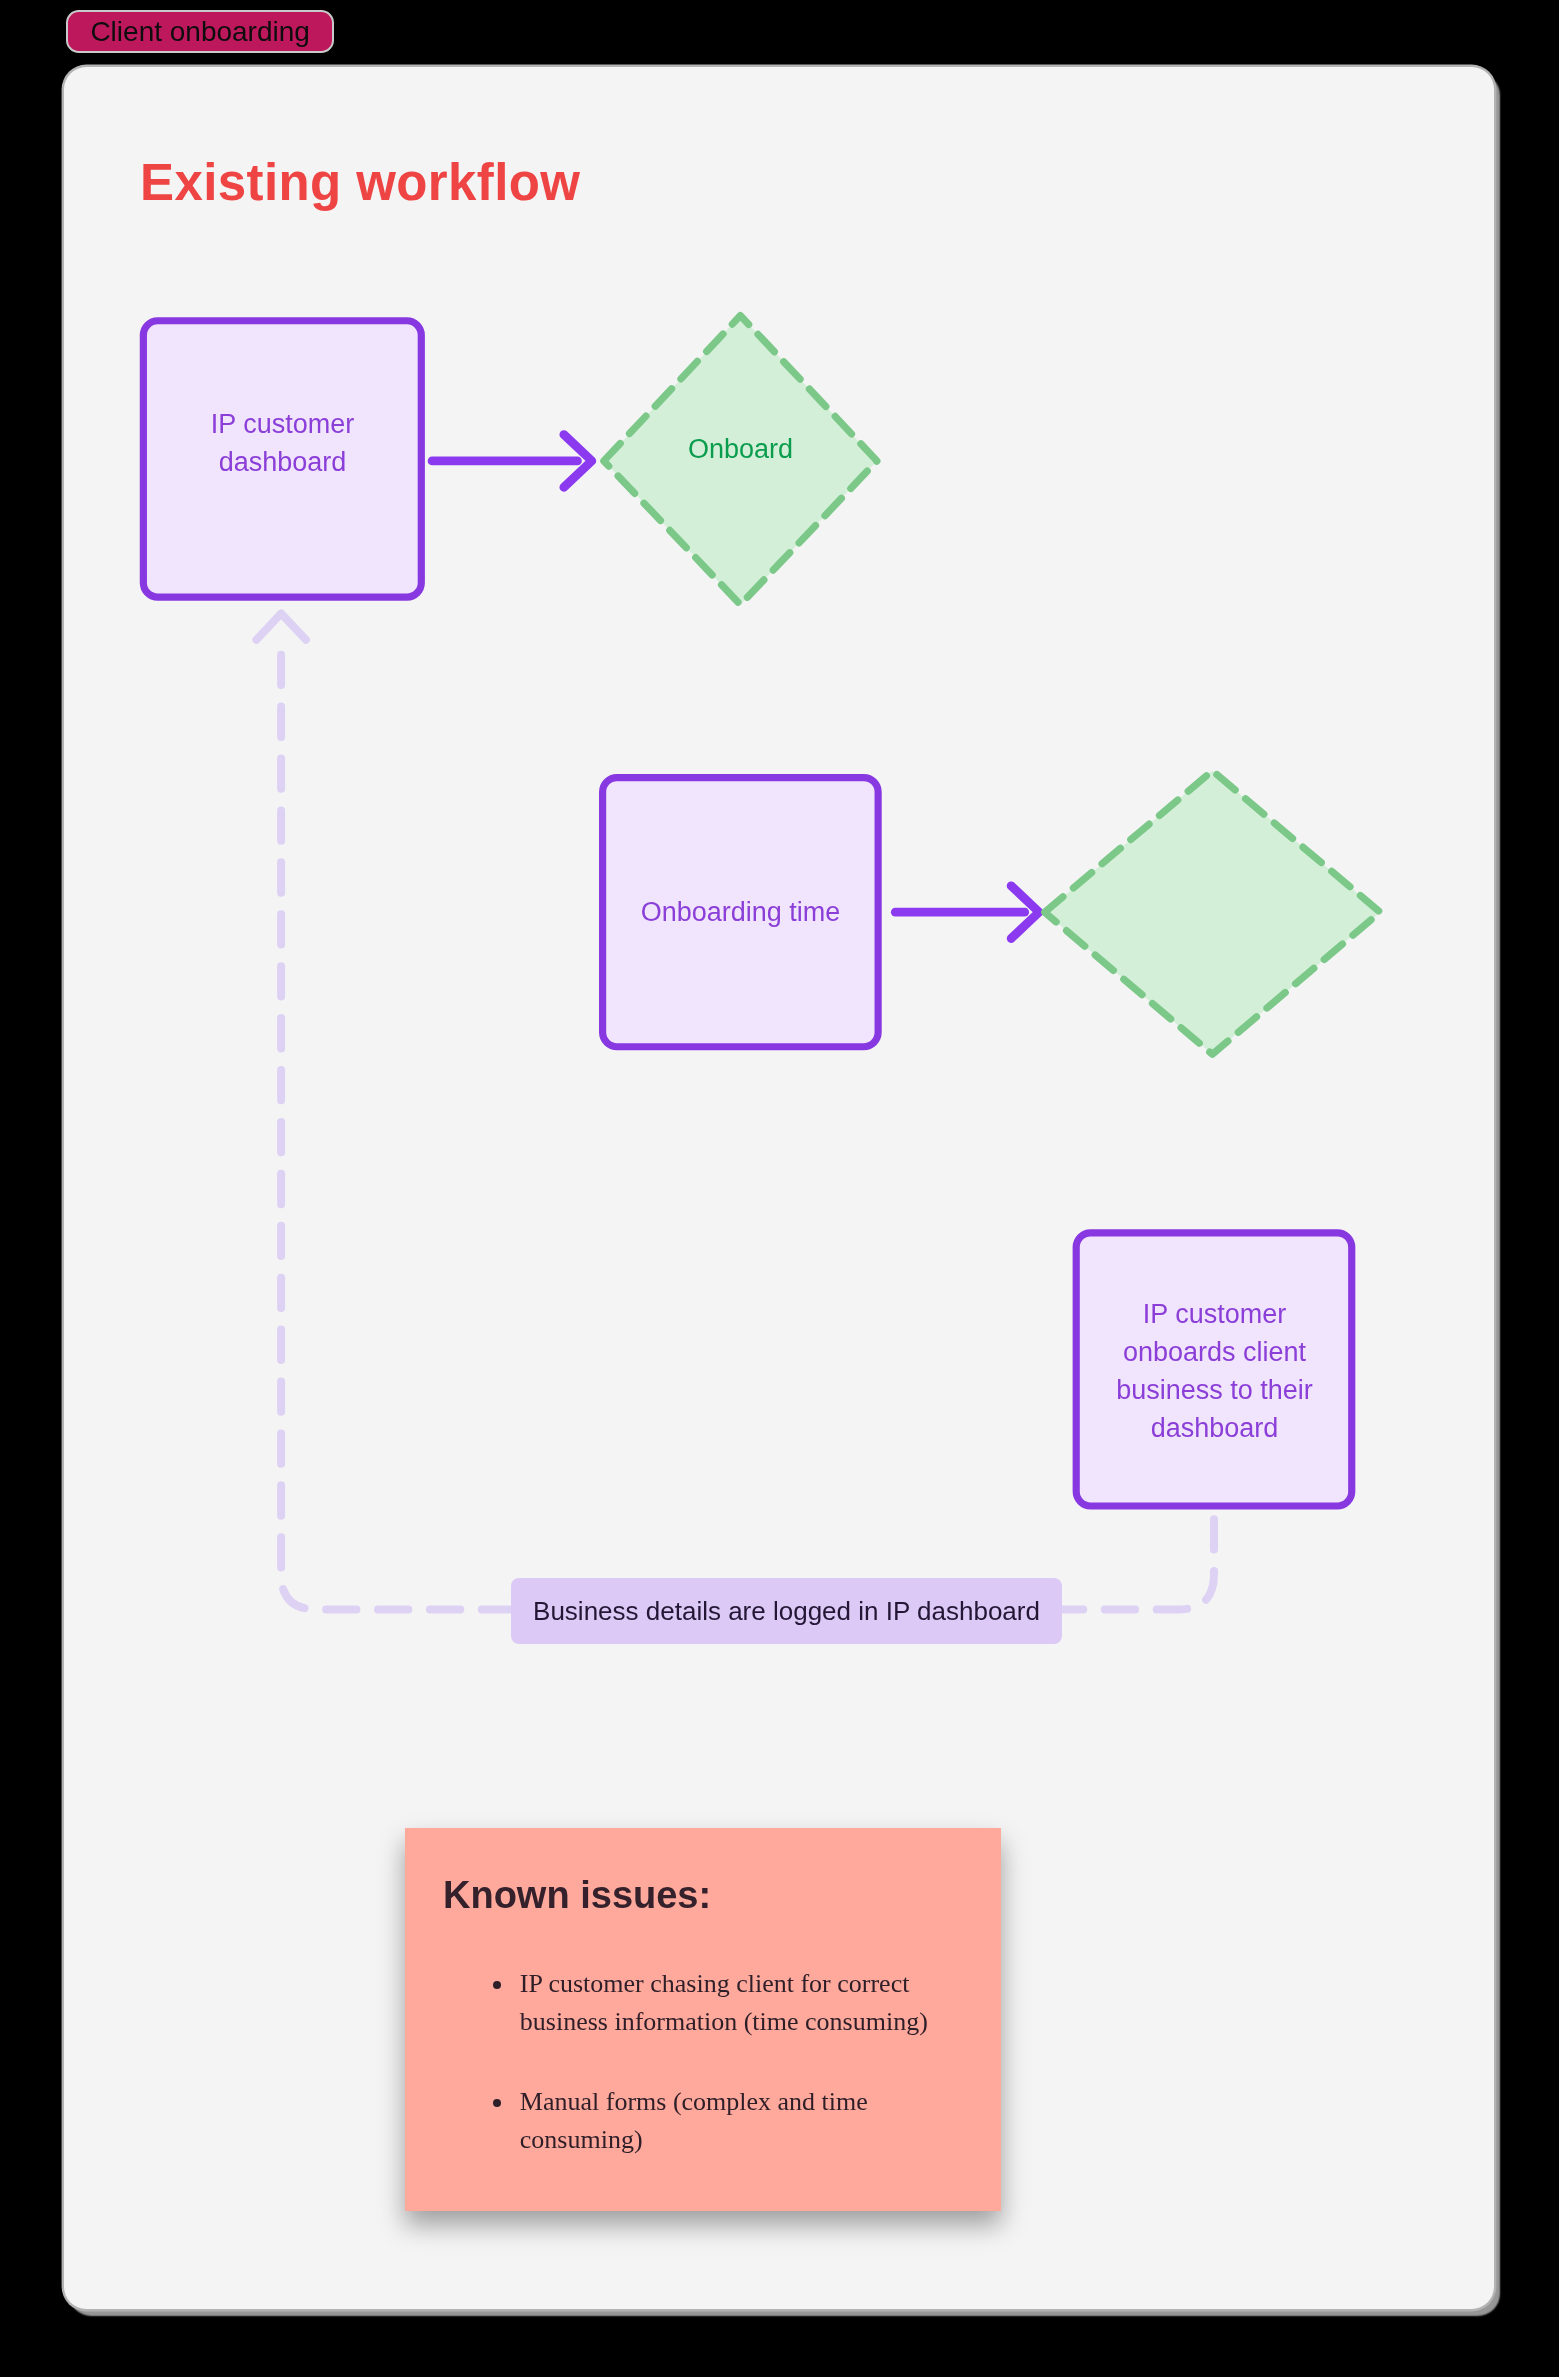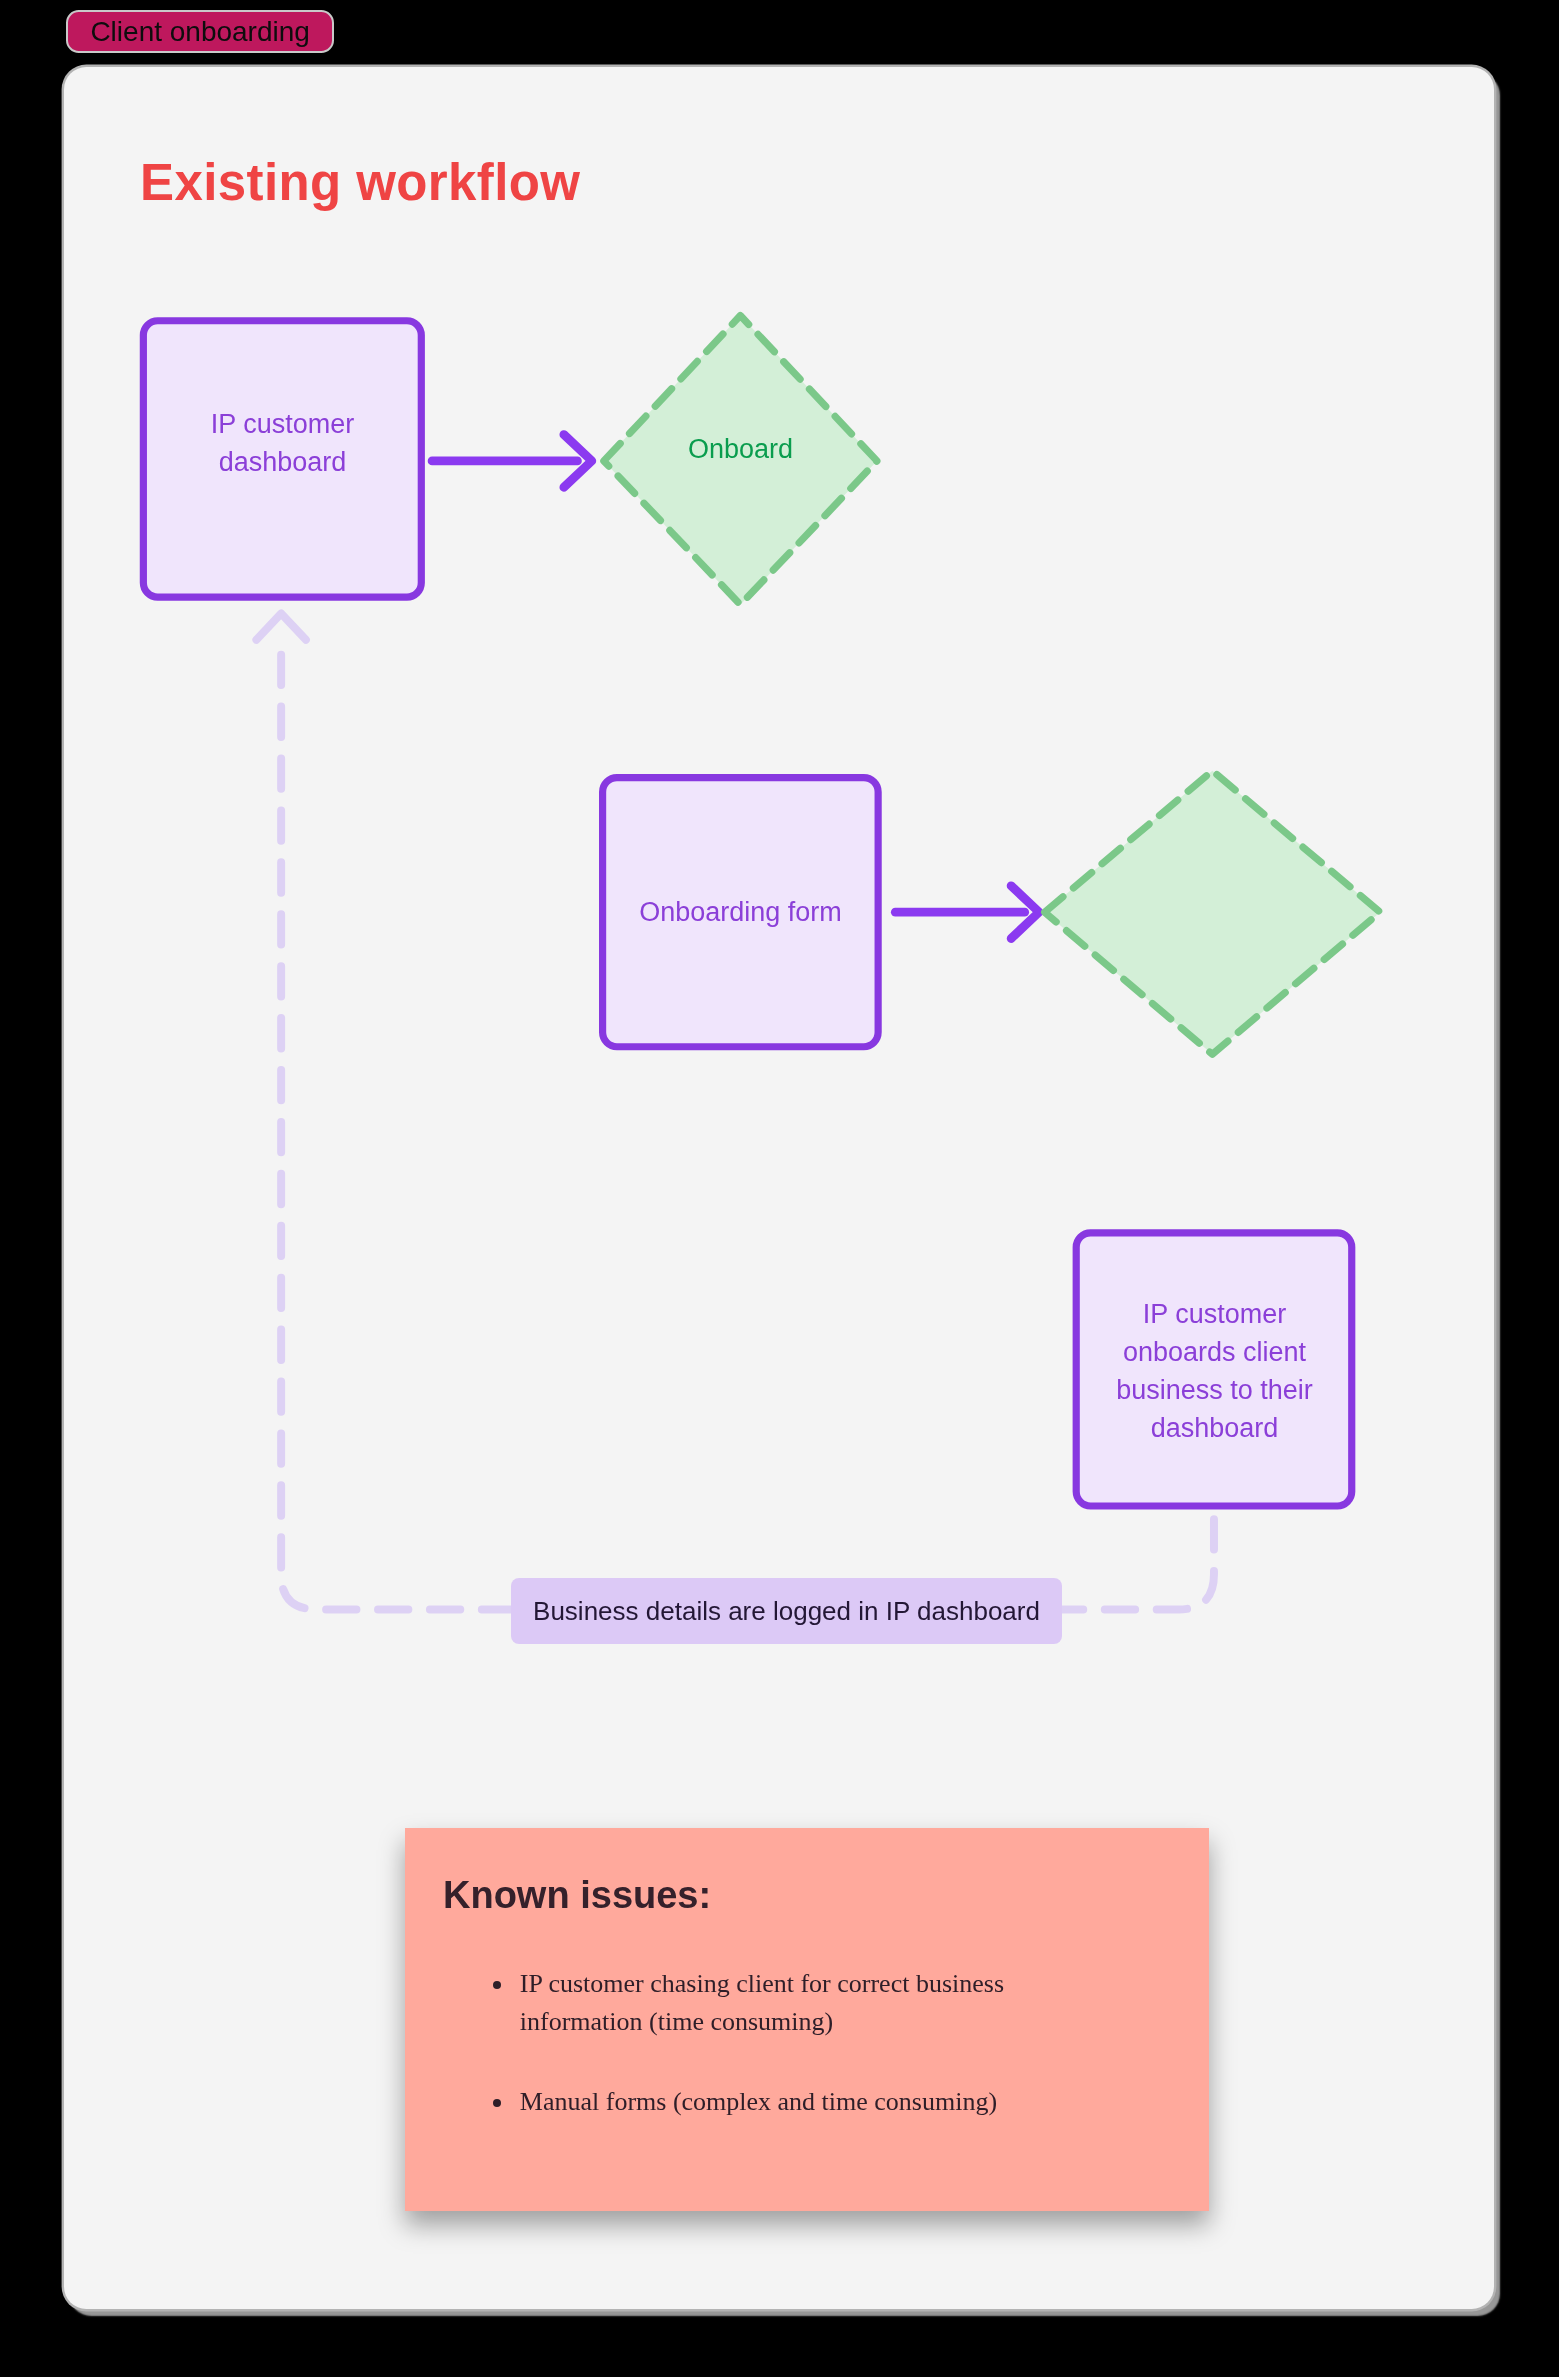--- a/index.html
+++ b/index.html
@@ -39,21 +39,21 @@
   .lbl-d2 span{max-width:184px;}
   .lbl-box3{left:1073px;top:1229px;width:283px;height:284px;}
   .lbl-box3 span{max-width:240px;}
   .edge-label{
     position:absolute;left:511px;top:1578px;width:551px;height:66px;
     background:#dcc9f6;border-radius:8px;
     display:flex;align-items:center;justify-content:center;
     font-size:26px;color:#231735;white-space:nowrap;
   }
   .issues{
-    position:absolute;left:405px;top:1828px;width:804px;height:383px;
+    position:absolute;left:405px;top:1828px;width:596px;height:383px;
     background:#ffa99c;box-sizing:border-box;
     padding:46px 16px 32px 38px;
     box-shadow:0 14.4px 24px rgba(0,0,0,0.35);
     color:#2e1e28;
   }
   .issues-title{font-size:38px;font-weight:700;color:#35212b;}
   .issues ul{margin:48px 0 0;padding-left:72px;}
   .issues li{
     max-width:571px;font-size:26px;line-height:1.45;margin-bottom:43px;
     padding-left:4.8px;color:#2e1e28;font-family:Liberation Serif, serif;
@@ -91,21 +91,21 @@
     <polygon points="1308,1142 1518,965 1728,1142 1518,1320" fill="#d3efd7" stroke="#7bc889" stroke-width="9" stroke-dasharray="30 17" stroke-linecap="round" stroke-linejoin="round"></polygon>
   </svg>
 
   <div class="node-label purple-text lbl-box1">
     <span>IP customer dashboard</span>
   </div>
   <div class="node-label green-text lbl-d1">
     <span>Onboard</span>
   </div>
   <div class="node-label purple-text lbl-box2">
-    <span>Onboarding form</span>
+    <span>Onboarding time</span>
   </div>
   <div class="node-label purple-text lbl-box3">
     <span>IP customer onboards client business to their dashboard</span>
   </div>
 
   <div class="edge-label">Business details are logged in IP dashboard</div>
 
   <div class="issues">
     <div class="issues-title">Known issues:</div>
     <ul>

